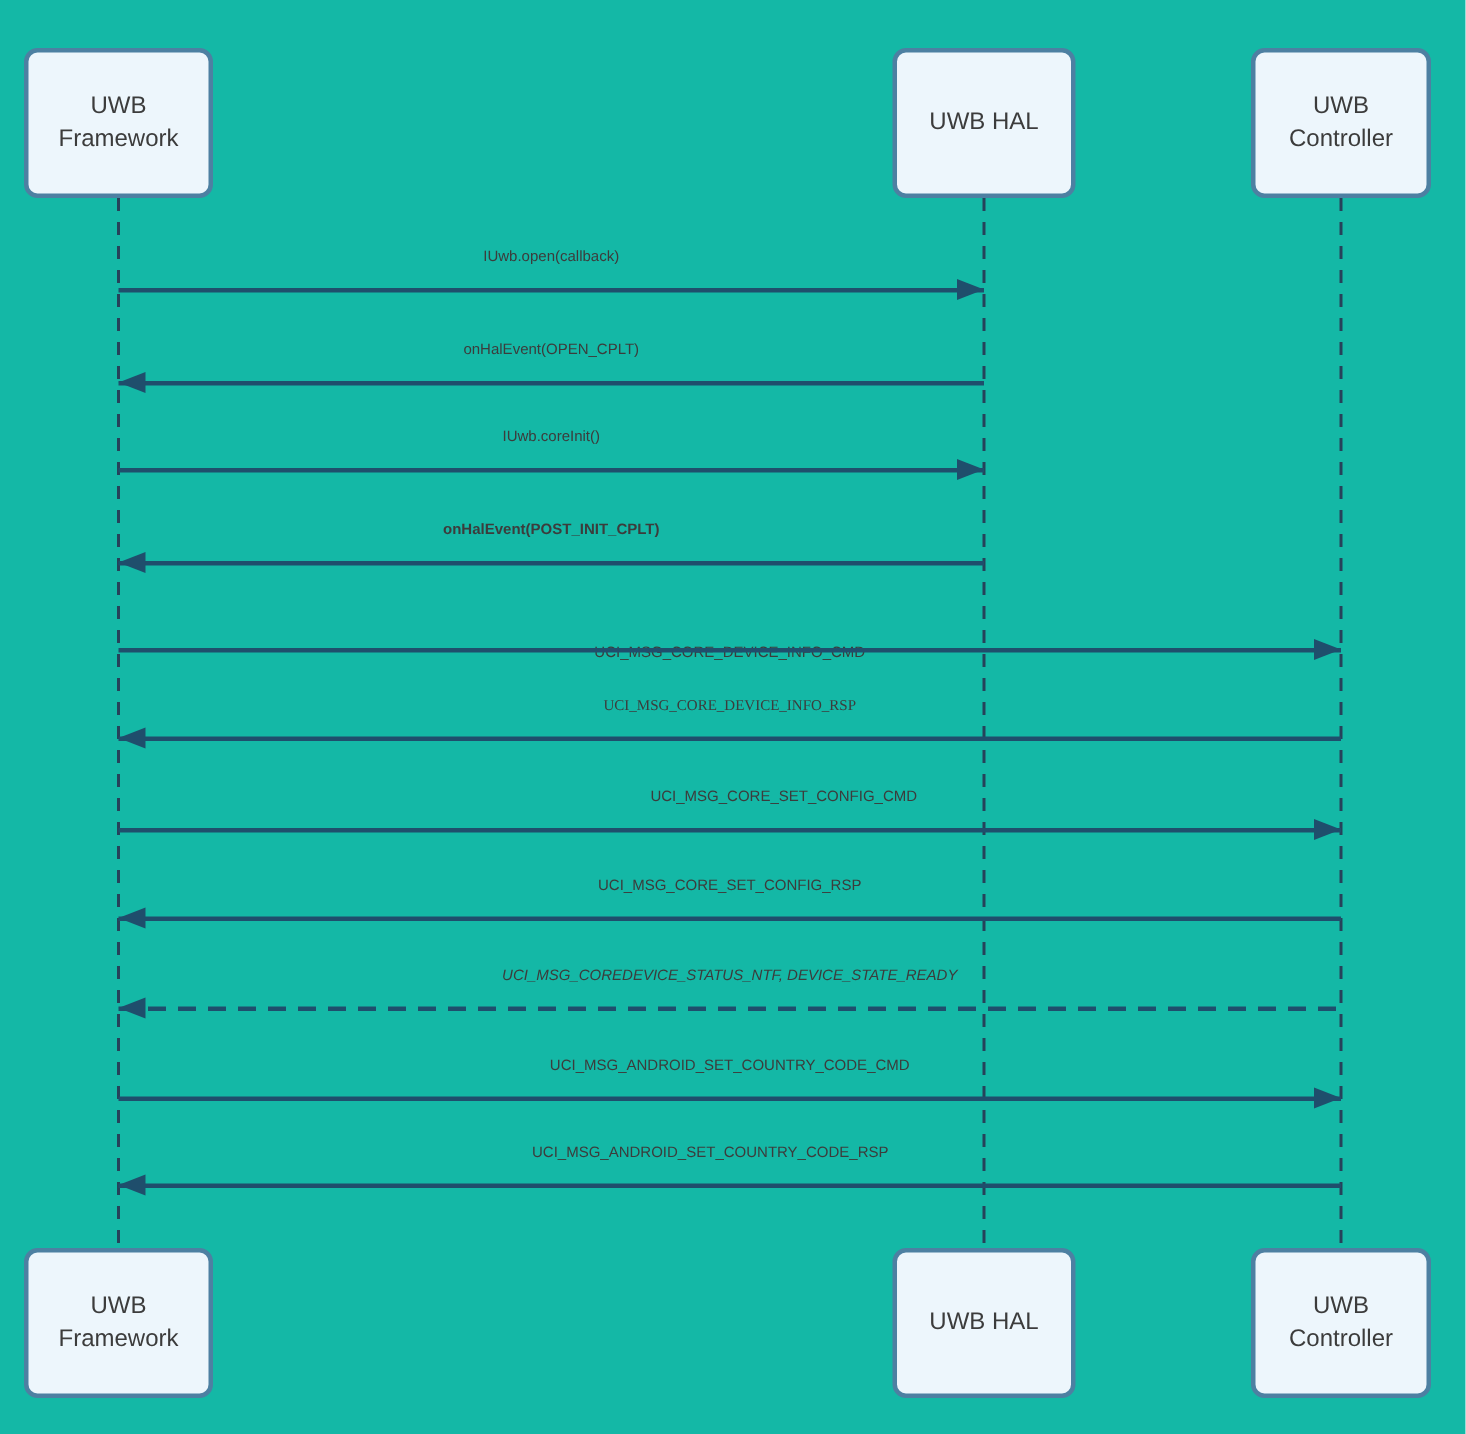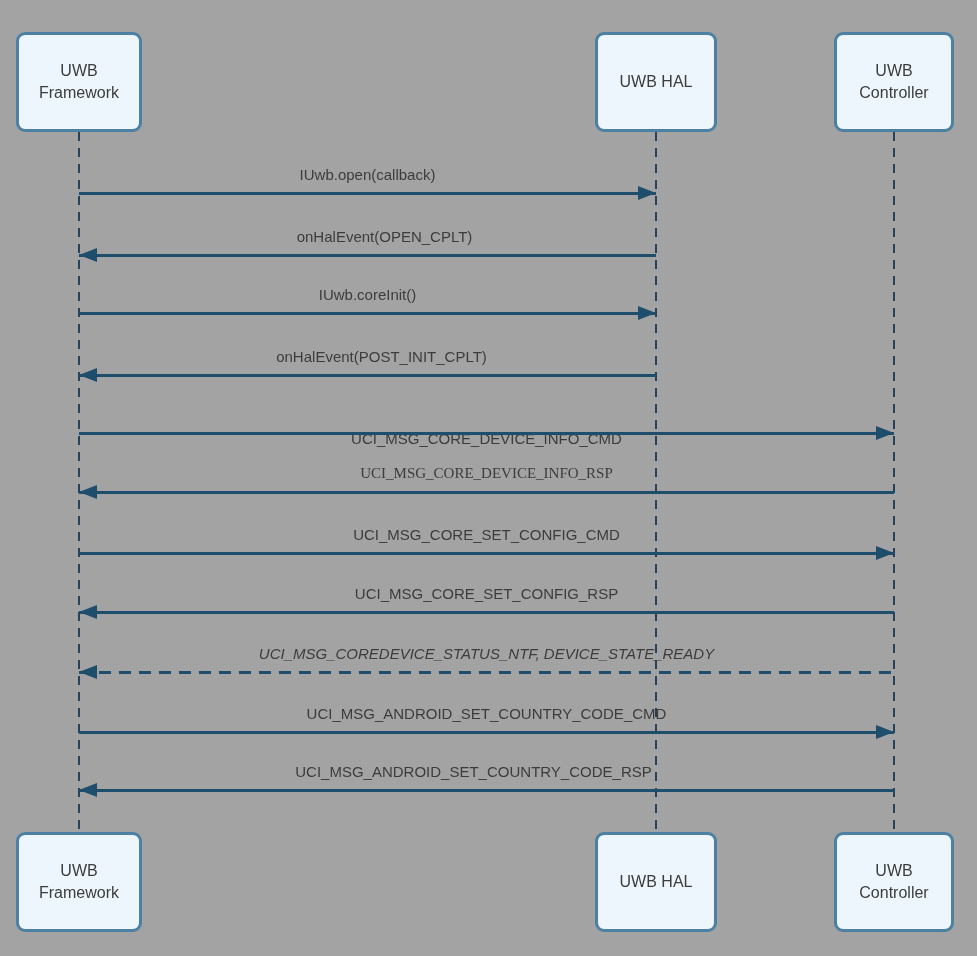--- a/index.html
+++ b/index.html
@@ -35,21 +35,21 @@
   }
   .lifeline {
     position: absolute;
     width: 2px;
     background-image: repeating-linear-gradient(180deg, var(--lc) 0 9px, transparent 9px 16px);
   }
   .message { position: absolute; }
   .message-label {
     position: absolute;
     height: 20px;
-    font-size: 15px;
+    font-size: 10px;
     color: #3c3c3c;
     text-align: center;
     white-space: nowrap;
     overflow: visible;
   }
   .message-line {
     position: absolute;
     height: 2.6px;
   }
   .message-line.solid { background-color: var(--lc); }
@@ -62,21 +62,21 @@
     height: 0;
     border-top: 7px solid transparent;
     border-bottom: 7px solid transparent;
   }
   .arrowhead.right { border-left: 18px solid var(--lc); }
   .arrowhead.left  { border-right: 18px solid var(--lc); }
 </style>
 </head>
 <body>
 
-<div id="canvas" style="--lc: #1f4e6c; background: #a3a3a3;">
+<div id="canvas" style="--lc: #1f4e6c; background: #14b8a6;">
     <div class="actor-box" style="left: 16px; top: 32px; width: 126px; background: rgb(237, 246, 252); border-color: rgb(77, 128, 162);">
       <div class="actor-label" style="color: rgb(60, 60, 60);">UWB
 Framework</div>
     </div>
     <div class="actor-box" style="left: 16px; top: 832px; width: 126px; background: rgb(237, 246, 252); border-color: rgb(77, 128, 162);">
       <div class="actor-label" style="color: rgb(60, 60, 60);">UWB
 Framework</div>
     </div>
     <div class="lifeline" style="left: 78px; top: 132px; height: 700px; --lc: #26425a;"></div>
     <div class="actor-box" style="left: 595px; top: 32px; width: 122px; background: rgb(237, 246, 252); border-color: rgb(77, 128, 162);">
@@ -94,46 +94,46 @@
       <div class="actor-label" style="color: rgb(60, 60, 60);">UWB
 Controller</div>
     </div>
     <div class="lifeline" style="left: 893px; top: 132px; height: 700px; --lc: #26425a;"></div>
     <div class="message">
       <div class="message-label" style="left: 79px; top: 166px; width: 577px; color: rgb(60, 60, 60);">IUwb.open(callback)</div>
       <div class="message-line solid" style="left: 79px; top: 192px; width: 577px;"></div>
       <div class="arrowhead right" style="left: 638px; top: 186px;"></div>
     </div>
     <div class="message">
-      <div class="message-label" style="left: 96px; top: 228px; width: 577px; color: rgb(60, 60, 60);">onHalEvent(OPEN_CPLT)</div>
+      <div class="message-label" style="left: 79px; top: 228px; width: 577px; color: rgb(60, 60, 60);">onHalEvent(OPEN_CPLT)</div>
       <div class="message-line solid" style="left: 79px; top: 254px; width: 577px;"></div>
       <div class="arrowhead left" style="left: 79px; top: 248px;"></div>
     </div>
     <div class="message">
       <div class="message-label" style="left: 79px; top: 286px; width: 577px; color: rgb(60, 60, 60);">IUwb.coreInit()</div>
       <div class="message-line solid" style="left: 79px; top: 312px; width: 577px;"></div>
       <div class="arrowhead right" style="left: 638px; top: 306px;"></div>
     </div>
     <div class="message">
-      <div class="message-label" style="left: 93px; top: 348px; width: 577px; color: rgb(60, 60, 60);">onHalEvent(POST_INIT_CPLT)</div>
+      <div class="message-label" style="left: 79px; top: 348px; width: 577px; color: rgb(60, 60, 60); font-weight: bold;">onHalEvent(POST_INIT_CPLT)</div>
       <div class="message-line solid" style="left: 79px; top: 374px; width: 577px;"></div>
       <div class="arrowhead left" style="left: 79px; top: 368px;"></div>
     </div>
     <div class="message">
       <div class="message-label" style="left: 79px; top: 430px; width: 815px; color: rgb(60, 60, 60);">UCI_MSG_CORE_DEVICE_INFO_CMD</div>
       <div class="message-line solid" style="left: 79px; top: 432px; width: 815px;"></div>
       <div class="arrowhead right" style="left: 876px; top: 426px;"></div>
     </div>
     <div class="message">
       <div class="message-label" style="left: 79px; top: 465px; width: 815px; color: rgb(60, 60, 60); font-family: Liberation Serif, serif;">UCI_MSG_CORE_DEVICE_INFO_RSP</div>
       <div class="message-line solid" style="left: 79px; top: 491px; width: 815px;"></div>
       <div class="arrowhead left" style="left: 79px; top: 485px;"></div>
     </div>
     <div class="message">
-      <div class="message-label" style="left: 79px; top: 526px; width: 815px; color: rgb(60, 60, 60);">UCI_MSG_CORE_SET_CONFIG_CMD</div>
+      <div class="message-label" style="left: 79px; top: 526px; width: 815px; color: rgb(60, 60, 60); padding-left: 36px;">UCI_MSG_CORE_SET_CONFIG_CMD</div>
       <div class="message-line solid" style="left: 79px; top: 552px; width: 815px;"></div>
       <div class="arrowhead right" style="left: 876px; top: 546px;"></div>
     </div>
     <div class="message">
       <div class="message-label" style="left: 79px; top: 585px; width: 815px; color: rgb(60, 60, 60);">UCI_MSG_CORE_SET_CONFIG_RSP</div>
       <div class="message-line solid" style="left: 79px; top: 611px; width: 815px;"></div>
       <div class="arrowhead left" style="left: 79px; top: 605px;"></div>
     </div>
     <div class="message">
       <div class="message-label" style="left: 79px; top: 645px; width: 815px; color: rgb(60, 60, 60); font-style: italic;">UCI_MSG_COREDEVICE_STATUS_NTF, DEVICE_STATE_READY</div>

